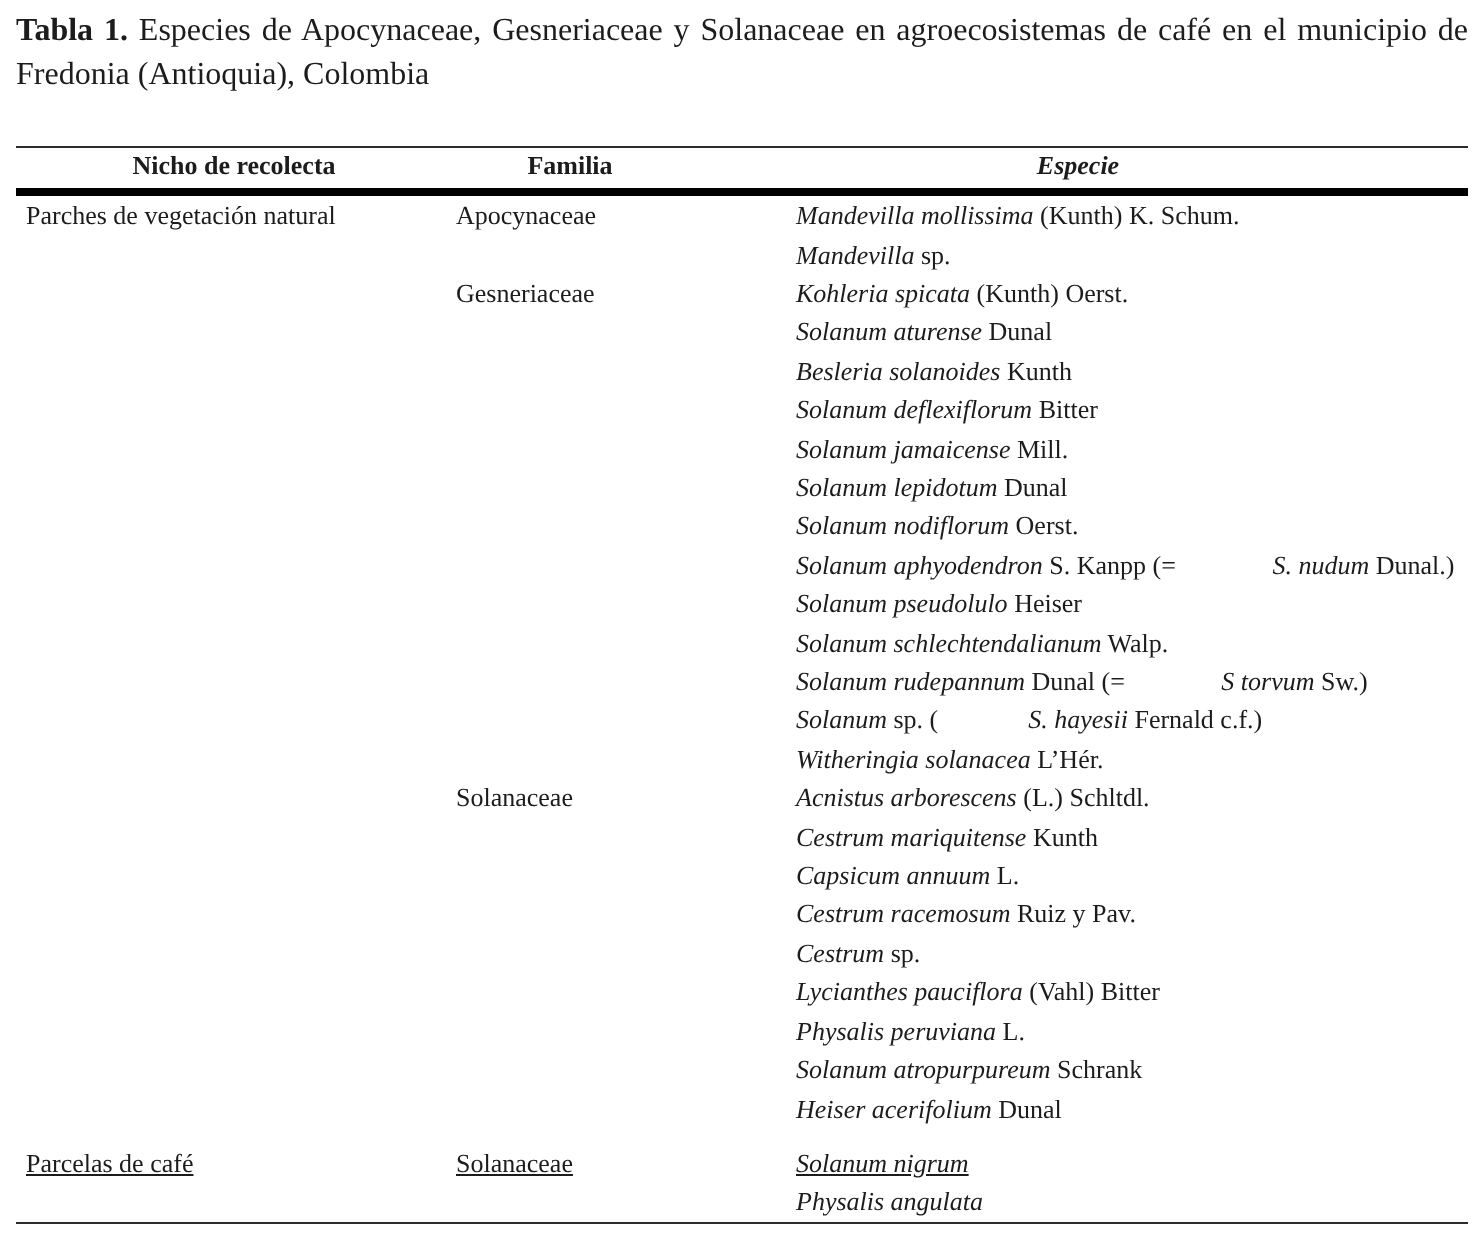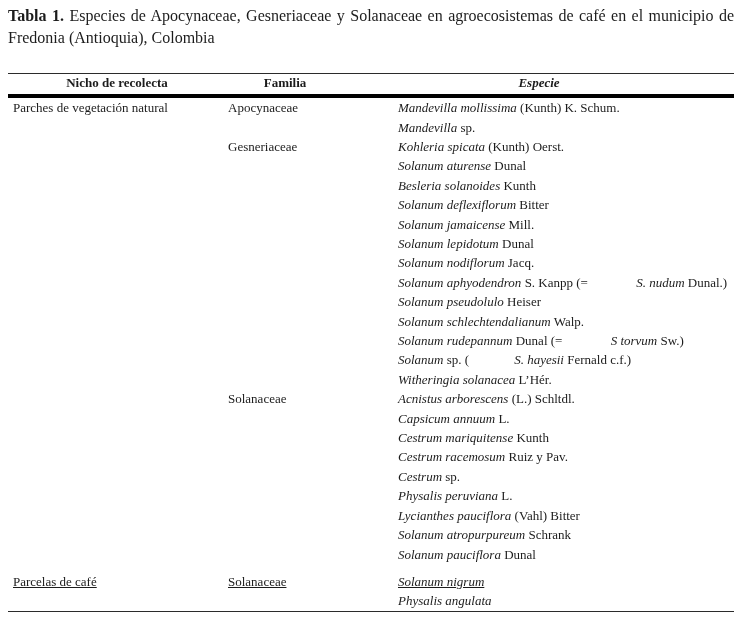--- a/index.html
+++ b/index.html
@@ -108,21 +108,21 @@
           <td class="col-species"><i>Solanum jamaicense</i><span> Mill.</span></td>
         </tr>
         <tr>
           <td class="col-niche"></td>
           <td class="col-family"></td>
           <td class="col-species"><i>Solanum lepidotum</i><span> Dunal</span></td>
         </tr>
         <tr>
           <td class="col-niche"></td>
           <td class="col-family"></td>
-          <td class="col-species"><i>Solanum nodiflorum</i><span> Jacq.</span></td>
+          <td class="col-species"><i>Solanum nodiflorum</i><span> Oerst.</span></td>
         </tr>
         <tr>
           <td class="col-niche"></td>
           <td class="col-family"></td>
           <td class="col-species"><i>Solanum aphyodendron</i><span> S. Kanpp (= </span><i>S. nudum</i><span> Dunal.)</span></td>
         </tr>
         <tr>
           <td class="col-niche"></td>
           <td class="col-family"></td>
           <td class="col-species"><i>Solanum pseudolulo</i><span> Heiser</span></td>
@@ -148,56 +148,56 @@
           <td class="col-species"><i>Witheringia solanacea</i><span> L’Hér.</span></td>
         </tr>
         <tr>
           <td class="col-niche"></td>
           <td class="col-family">Solanaceae</td>
           <td class="col-species"><i>Acnistus arborescens</i><span> (L.) Schltdl.</span></td>
         </tr>
         <tr>
           <td class="col-niche"></td>
           <td class="col-family"></td>
+          <td class="col-species"><i>Cestrum mariquitense</i><span> Kunth</span></td>
+        </tr>
+        <tr>
+          <td class="col-niche"></td>
+          <td class="col-family"></td>
           <td class="col-species"><i>Capsicum annuum</i><span> L.</span></td>
         </tr>
         <tr>
           <td class="col-niche"></td>
           <td class="col-family"></td>
-          <td class="col-species"><i>Cestrum mariquitense</i><span> Kunth</span></td>
-        </tr>
-        <tr>
-          <td class="col-niche"></td>
-          <td class="col-family"></td>
           <td class="col-species"><i>Cestrum racemosum</i><span> Ruiz y Pav.</span></td>
         </tr>
         <tr>
           <td class="col-niche"></td>
           <td class="col-family"></td>
           <td class="col-species"><i>Cestrum</i><span> sp.</span></td>
         </tr>
         <tr>
           <td class="col-niche"></td>
           <td class="col-family"></td>
+          <td class="col-species"><i>Lycianthes pauciflora</i><span> (Vahl) Bitter</span></td>
+        </tr>
+        <tr>
+          <td class="col-niche"></td>
+          <td class="col-family"></td>
           <td class="col-species"><i>Physalis peruviana</i><span> L.</span></td>
         </tr>
         <tr>
           <td class="col-niche"></td>
           <td class="col-family"></td>
-          <td class="col-species"><i>Lycianthes pauciflora</i><span> (Vahl) Bitter</span></td>
-        </tr>
-        <tr>
-          <td class="col-niche"></td>
-          <td class="col-family"></td>
           <td class="col-species"><i>Solanum atropurpureum</i><span> Schrank</span></td>
         </tr>
         <tr>
           <td class="col-niche"></td>
           <td class="col-family"></td>
-          <td class="col-species"><i>Solanum pauciflora</i><span> Dunal</span></td>
+          <td class="col-species"><i>Heiser acerifolium</i><span> Dunal</span></td>
         </tr>
         <tr class="group-start">
           <td class="col-niche">Parcelas de café</td>
           <td class="col-family">Solanaceae</td>
           <td class="col-species"><i>Solanum nigrum</i></td>
         </tr>
         <tr>
           <td class="col-niche"></td>
           <td class="col-family"></td>
           <td class="col-species"><i>Physalis angulata</i></td>

